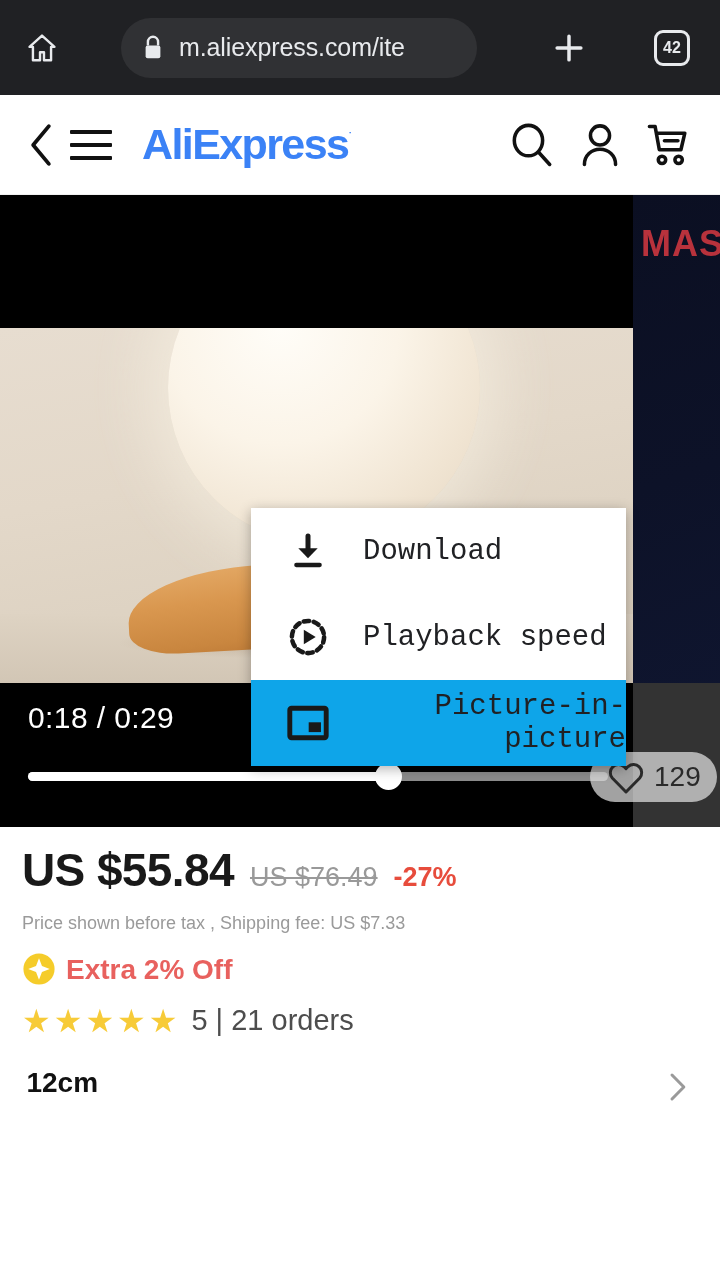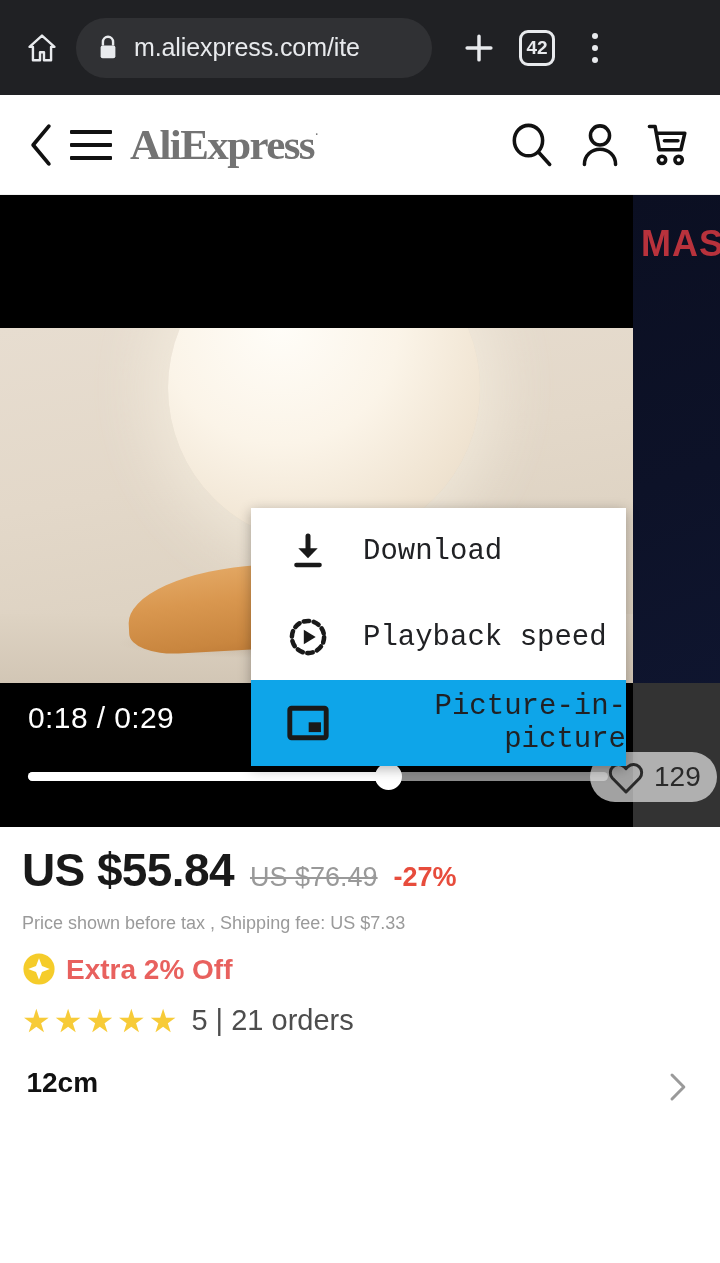--- a/index.html
+++ b/index.html
@@ -9,54 +9,54 @@
     background:#ffffff;
     font-family:"Liberation Sans", sans-serif;
     overflow:hidden;
   }
   #page { position:relative; width:720px; height:1263px; overflow:hidden; background:#fff; }
 
   
   .browser-bar {
     position:absolute; left:0; top:0; width:720px; height:95px;
     background:#202124;
-    display:flex; align-items:center; padding:10px 14px;
+    display:flex; align-items:center; padding:10px 14px;gap:45px;
   }
   .home-btn { width:56px; height:56px; display:flex; align-items:center; justify-content:center; flex:0 0 auto; }
   .url-pill {
     flex:0 0 auto; margin-left:6px;
     width:356px; height:60px; border-radius:30px;
     background:#303134; display:flex; align-items:center; padding:0 20px; gap:14px;
     overflow:hidden;
   }
   .url-text {
     color:#e8eaed; font-size:25px; white-space:nowrap; letter-spacing:-0.1px;
   }
   .chrome-icon { width:58px; height:58px; display:flex; align-items:center; justify-content:center; flex:0 0 auto; }
   .plus-btn { margin-left:18px; }
   .tab-count {
     width:36px; height:36px; border:3px solid #e8eaed; border-radius:9px;
     display:flex; align-items:center; justify-content:center;
-    color:#e8eaed; font-size:19px; font-weight:bold;
+    color:#e8eaed; font-size:16px; font-weight:bold;
   }
   .dots-v { display:flex; flex-direction:column; gap:6px; align-items:center; }
   .dots-v i { width:6px; height:6px; border-radius:50%; background:#e8eaed; display:block; }
 
   
   .ae-header {
     position:absolute; left:0; top:95px; width:720px; height:100px;
     background:#fff; display:flex; align-items:center; padding:0 18px;
     border-bottom:1px solid #f0f0f0;
   }
   .ae-back { width:46px; height:60px; display:flex; align-items:center; justify-content:center; }
   .ae-hamburger { width:54px; height:60px; display:flex; flex-direction:column; justify-content:center; gap:9px; padding:0 6px; }
   .ae-hamburger i { display:block; height:4px; background:#111; border-radius:1px; width:100%; }
   .ae-logo {
-    margin-left:12px; color:#737373; font-size:43px; font-weight:bold;
-    letter-spacing:-1.6px; position:relative; white-space:nowrap;font-family:Liberation Serif, serif;
+    margin-left:24px; color:#3b82f6; font-size:43px; font-weight:bold;
+    letter-spacing:-1.6px; position:relative; white-space:nowrap;
   }
   .ae-logo sup { font-size:16px; vertical-align:super; font-weight:normal; }
   .ae-spacer { flex:1 1 auto; }
   .ae-icon { width:68px; height:68px; display:flex; align-items:center; justify-content:center; }
 
   
   .gallery {
     position:absolute; left:0; top:195px; width:720px; height:632px;
     background:#0c0c14; overflow:hidden;
   }

